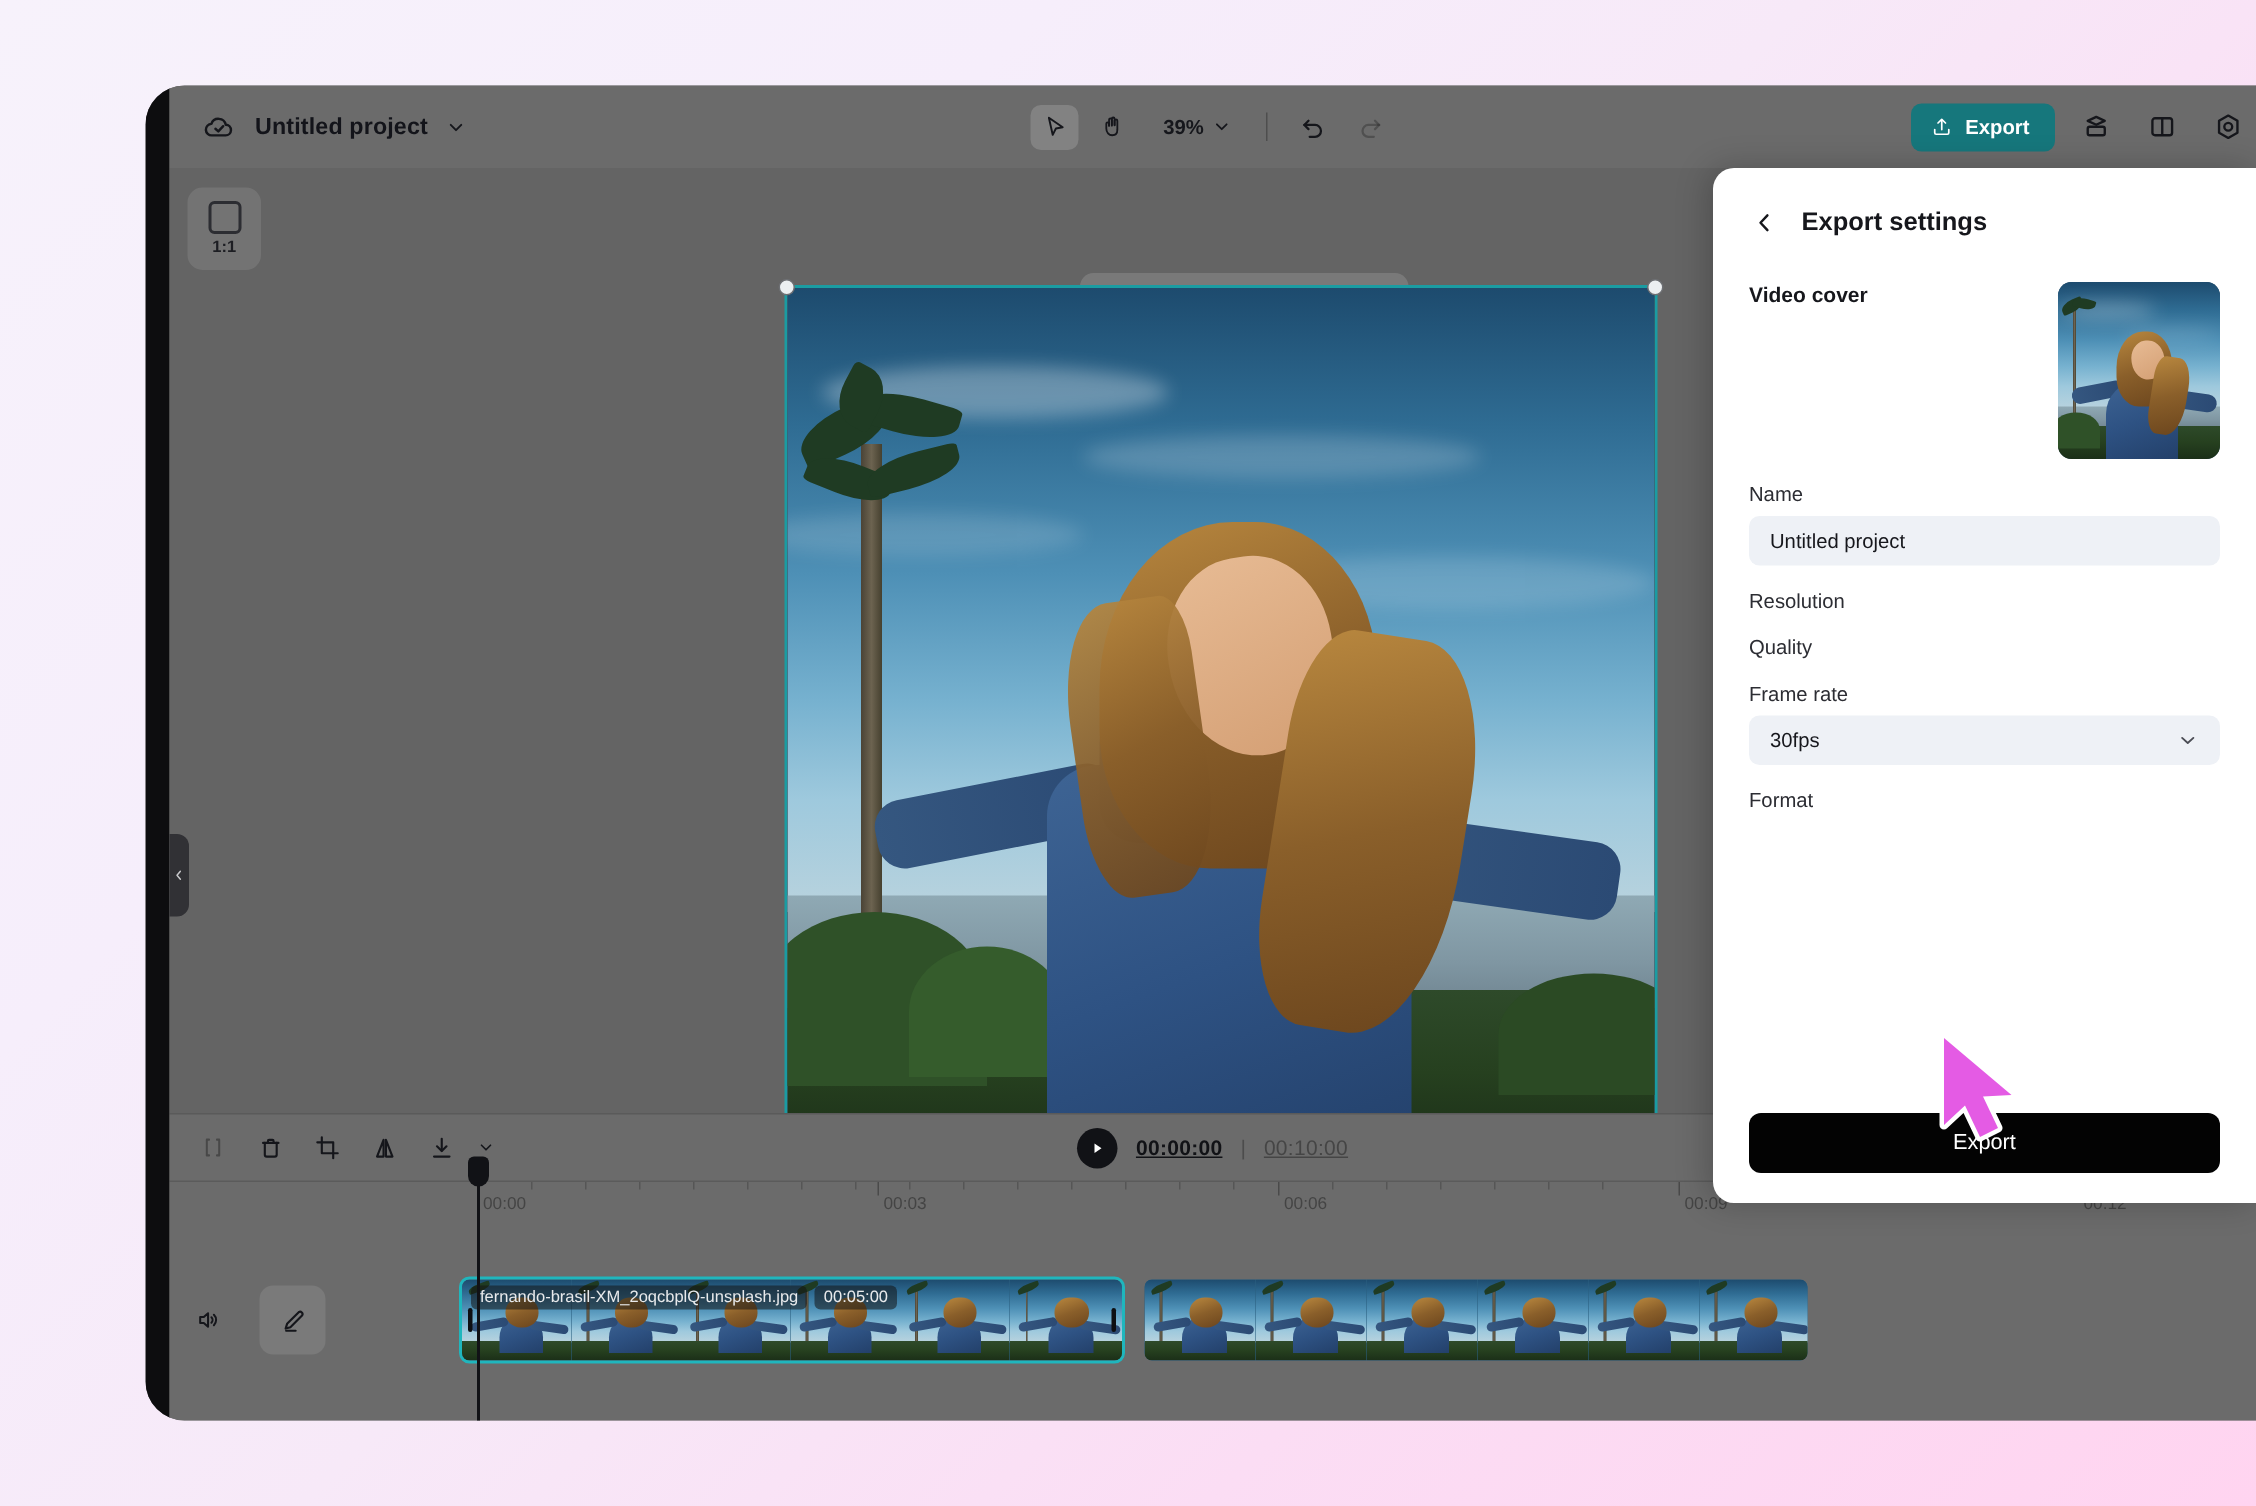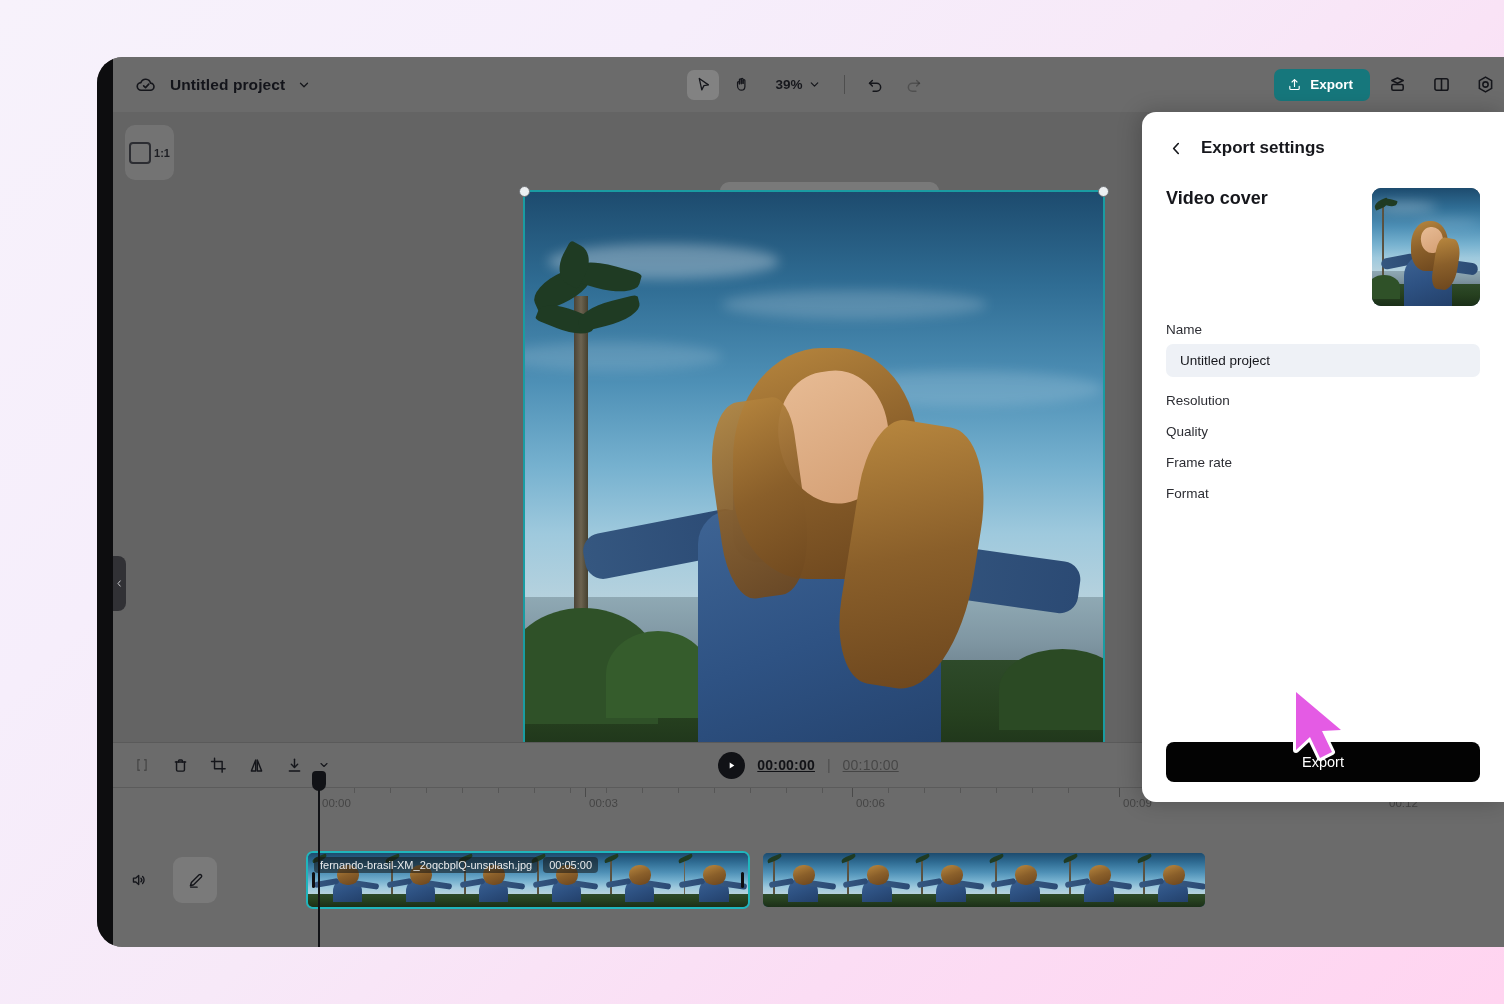--- a/index.html
+++ b/index.html
@@ -76,21 +76,21 @@
 
   
   #stage {
     position: absolute; left: 16px; top: 55px; right: 0; bottom: 205px;
     background: #646464; overflow: hidden;
   }
   #ratio-chip {
     position: absolute; left: 12px; top: 13px;
     width: 49px; height: 55px; border-radius: 10px;
     background: rgba(255,255,255,0.10);
-    display: flex; flex-direction: row; align-items: center; justify-content: center;
+    display: flex; flex-direction: column; align-items: center; justify-content: center;
     gap: 3px; cursor: pointer;
   }
   #ratio-sq { width: 22px; height: 22px; border: 2px solid #2c2d32; border-radius: 4px; }
   #ratio-label { font-size: 11px; color: #1d1e23; font-weight: 600; }
 
   #side-collapse {
     position: absolute; left: -1px; top: 444px;
     width: 14px; height: 55px; border-radius: 0 8px 8px 0;
     background: #313135; display: flex; align-items: center; justify-content: center;
     cursor: pointer; z-index: 6;
@@ -204,21 +204,21 @@
     border-radius: 14px 0 0 14px;
     z-index: 20;
     box-shadow: -3px 0 22px rgba(0,0,0,0.22);
     overflow: hidden;
   }
   #panel-head { display: flex; align-items: center; gap: 15px; padding: 26px 0 0 24px; }
   #panel-title { font-size: 17px; font-weight: bold; color: #16171c; }
   #back-btn { width: 20px; height: 20px; display: flex; align-items: center; justify-content: center; cursor: pointer; }
 
   #cover-row { display: flex; align-items: flex-start; justify-content: space-between; padding: 30px 24px 0 24px; }
-  #cover-label { font-size: 18px; font-weight: bold; color: #16171c; }
+  #cover-label { font-size: 14px; font-weight: bold; color: #16171c; }
   #cover-thumb {
     width: 108px; height: 118px; border-radius: 9px; overflow: hidden;
     position: relative; background: #2a4a63; cursor: pointer;
   }
 
   .field { padding: 0 24px; margin-top: 16px; }
   .field-label { font-size: 13.5px; color: #2c2d33; margin-bottom: 7px; }
   .field-box {
     height: 33px; border-radius: 7px; background: #eef1f6;
     display: flex; align-items: center; padding: 0 14px;
@@ -777,20 +777,26 @@
     <div class="field">
       <div class="field-label">Resolution</div>
     </div>
 
     <div class="field">
       <div class="field-label">Quality</div>
     </div>
 
     <div class="field">
       <div class="field-label">Frame rate</div>
+      <div class="field-box">
+        <span class="val">30fps</span>
+        <svg width="15" height="15" viewBox="0 0 24 24" fill="none" stroke="#4b4d55" stroke-width="2" stroke-linecap="round" stroke-linejoin="round">
+            <polyline points="6,9.5 12,15 18,9.5"></polyline>
+          </svg>
+      </div>
     </div>
 
     <div class="field">
       <div class="field-label">Format</div>
     </div>
 
     <button id="export-btn-panel">Export</button>
   </div>
 
 </div>

